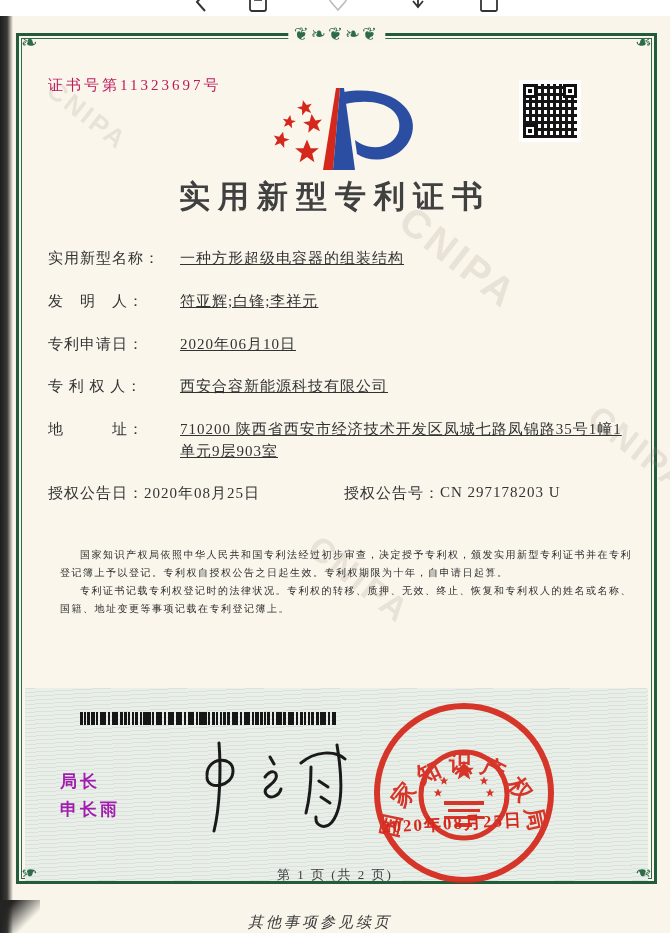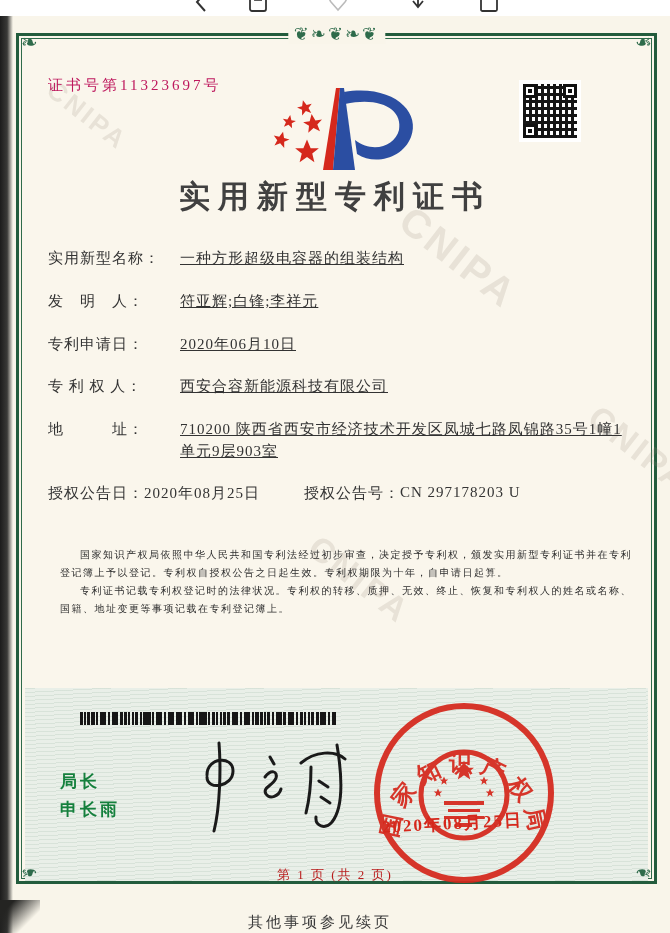--- a/index.html
+++ b/index.html
@@ -51,47 +51,47 @@
 
   .title { position:absolute; left:0; top:176px; width:670px; text-align:center; font-size:31px;
     font-weight:bold; color:#404040; letter-spacing:8px; z-index:4; }
 
   
   .fields { position:absolute; left:48px; top:248px; width:575px; z-index:4; color:#333; }
   .frow { display:flex; margin-bottom:21px; font-size:15px; line-height:1.45; letter-spacing:1px; }
   .flabel { flex:0 0 132px; white-space:nowrap; }
   .fvalue { flex:1;text-decoration:underline; }
   .grant-row { display:flex; font-size:15px; color:#333; letter-spacing:1px; margin-top:2px; }
-  .grant-pair2 { margin-left:44px; }
+  .grant-pair2 { margin-left:84px; }
 
   
   .paras { position:absolute; left:60px; top:546px; width:580px; z-index:4; color:#2e2e2e;
     font-size:10px; line-height:1.8; letter-spacing:1.5px; }
   .paras p { text-indent:2em; }
 
   
   .barcode { position:absolute; left:80px; top:712px; width:256px; height:13px; z-index:4;
     background-image:
       repeating-linear-gradient(90deg,#161616 0 2px, rgba(0,0,0,0) 2px 4px),
       repeating-linear-gradient(90deg,#161616 0 1px, rgba(0,0,0,0) 1px 7px),
       repeating-linear-gradient(90deg,#161616 0 3px, rgba(0,0,0,0) 3px 11px); }
 
-  .issuer { position:absolute; left:60px; top:768px; z-index:5; color:#15803d; font-size:17px;
+  .issuer { position:absolute; left:60px; top:768px; z-index:5; color:#a21caf; font-size:17px;
     font-weight:bold; letter-spacing:3px; line-height:1.65; }
   .signature { position:absolute; left:185px; top:735px; width:170px; height:100px; z-index:5; }
 
   
   .seal { position:absolute; left:368px; top:697px; width:192px; height:192px; z-index:6; opacity:0.93; }
   .seal-date { position:absolute; left:382px; top:812px; z-index:7; color:#d5281c; font-size:17px;
     font-weight:bold; letter-spacing:2px; transform:rotate(-3deg); }
 
   .page-footer { position:absolute; left:0; top:866px; width:670px; text-align:center; z-index:4;
-    font-size:13px; color:#b91c1c; letter-spacing:2px; }
+    font-size:13px; color:#404040; letter-spacing:2px; }
   .continuation { position:absolute; left:248px; top:913px; z-index:4; font-size:15px; color:#3a3a3a;
-    letter-spacing:3px; }
+    letter-spacing:3px;font-style:italic; }
 </style>
 </head>
 <body>
 
 <div id="stage">
 
   <div class="toolbar">
     <span class="tb-icon" style="left:192px">
       <svg width="18" height="24" viewBox="0 0 18 24">
           <polyline points="13,3 5,12 13,21" fill="none" stroke="#333" stroke-width="2"></polyline>

